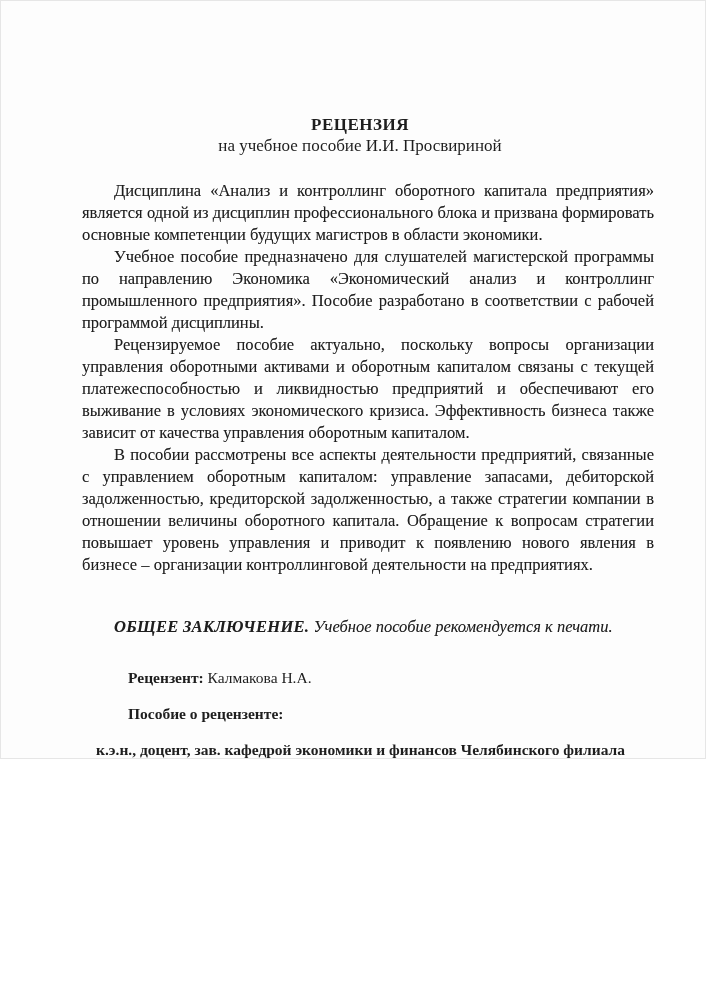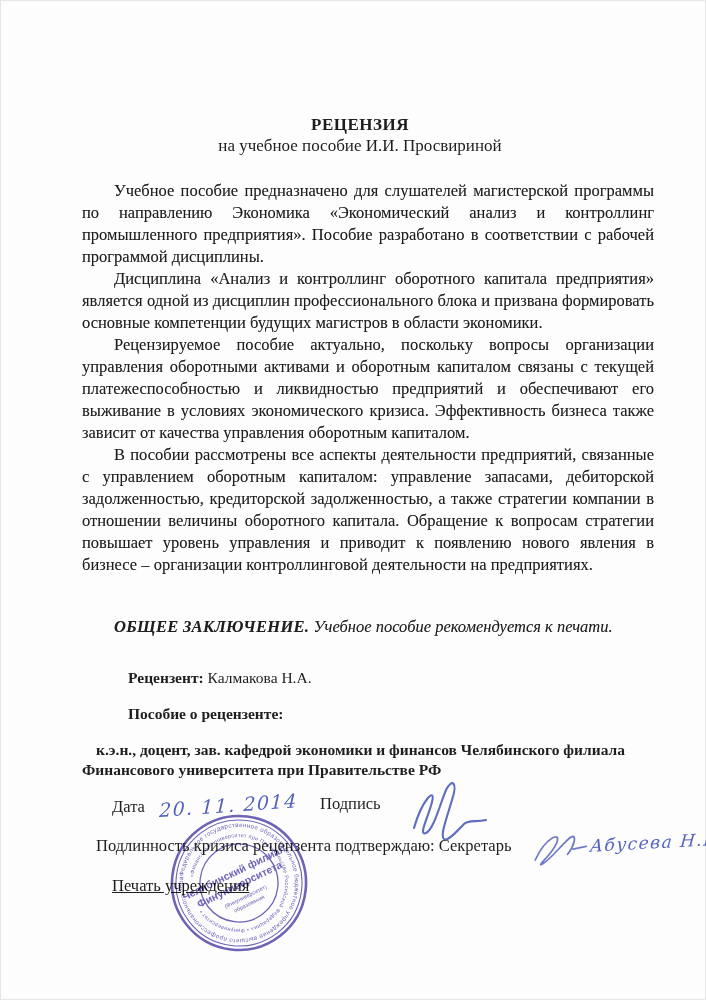--- a/index.html
+++ b/index.html
@@ -1,17 +1,17 @@
 <!DOCTYPE html>
 <html lang="ru"><head>
 <meta charset="utf-8">
 <style>
   html,body { margin:0; padding:0; background:#ffffff; }
   .page {
-    width:706px; height:1000px; position:relative; overflow:hidden;
+    width:706px; height:759px; position:relative; overflow:hidden;
     background:#fdfdfd;
     box-shadow: inset 0 0 0 1px #e6e6e6;
     font-family:"Liberation Serif", serif;
     color:#1e1e1e;
   }
   .content { padding:0 52px 0 82px; position:relative; }
   .title-block { text-align:center; margin:114px 16px 0 0; line-height:21px; font-size:17px; }
   .title-main { font-weight:bold; letter-spacing:0.5px; }
   .body-text { margin-top:24px; font-size:16.5px; line-height:22px; text-align:justify; }
   .body-text p { margin:0; text-indent:32px; text-shadow:0 0 0.4px rgba(20,20,20,0.35); }
@@ -54,22 +54,22 @@
 
 <div class="page">
   <div class="content">
 
     <div class="title-block">
       <div class="title-main">РЕЦЕНЗИЯ</div>
       <div>на учебное пособие И.И. Просвириной</div>
     </div>
 
     <div class="body-text">
+      <p>Дисциплина «Анализ и контроллинг оборотного капитала предприятия» является одной из дисциплин профессионального блока и призвана формировать основные компетенции будущих магистров в области экономики.</p>
       <p>Учебное пособие предназначено для слушателей магистерской программы по направлению Экономика «Экономический анализ и контроллинг промышленного предприятия». Пособие разработано в соответствии с рабочей программой дисциплины.</p>
-      <p>Дисциплина «Анализ и контроллинг оборотного капитала предприятия» является одной из дисциплин профессионального блока и призвана формировать основные компетенции будущих магистров в области экономики.</p>
       <p>Рецензируемое пособие актуально, поскольку вопросы организации управления оборотными активами и оборотным капиталом связаны с текущей платежеспособностью и ликвидностью предприятий и обеспечивают его выживание в условиях экономического кризиса. Эффективность бизнеса также зависит от качества управления оборотным капиталом.</p>
       <p>В пособии рассмотрены все аспекты деятельности предприятий, связанные с управлением оборотным капиталом: управление запасами, дебиторской задолженностью, кредиторской задолженностью, а также стратегии компании в отношении величины оборотного капитала. Обращение к вопросам стратегии повышает уровень управления и приводит к появлению нового явления в бизнесе – организации контроллинговой деятельности на предприятиях.</p>
     </div>
 
     <div class="conclusion">
       <b>ОБЩЕЕ ЗАКЛЮЧЕНИЕ.</b><span> Учебное пособие рекомендуется к печати.</span>
     </div>
 
     <div class="reviewer-block">
       <p class="reviewer-line"><b>Рецензент:</b><span> Калмакова Н.А.</span></p>

